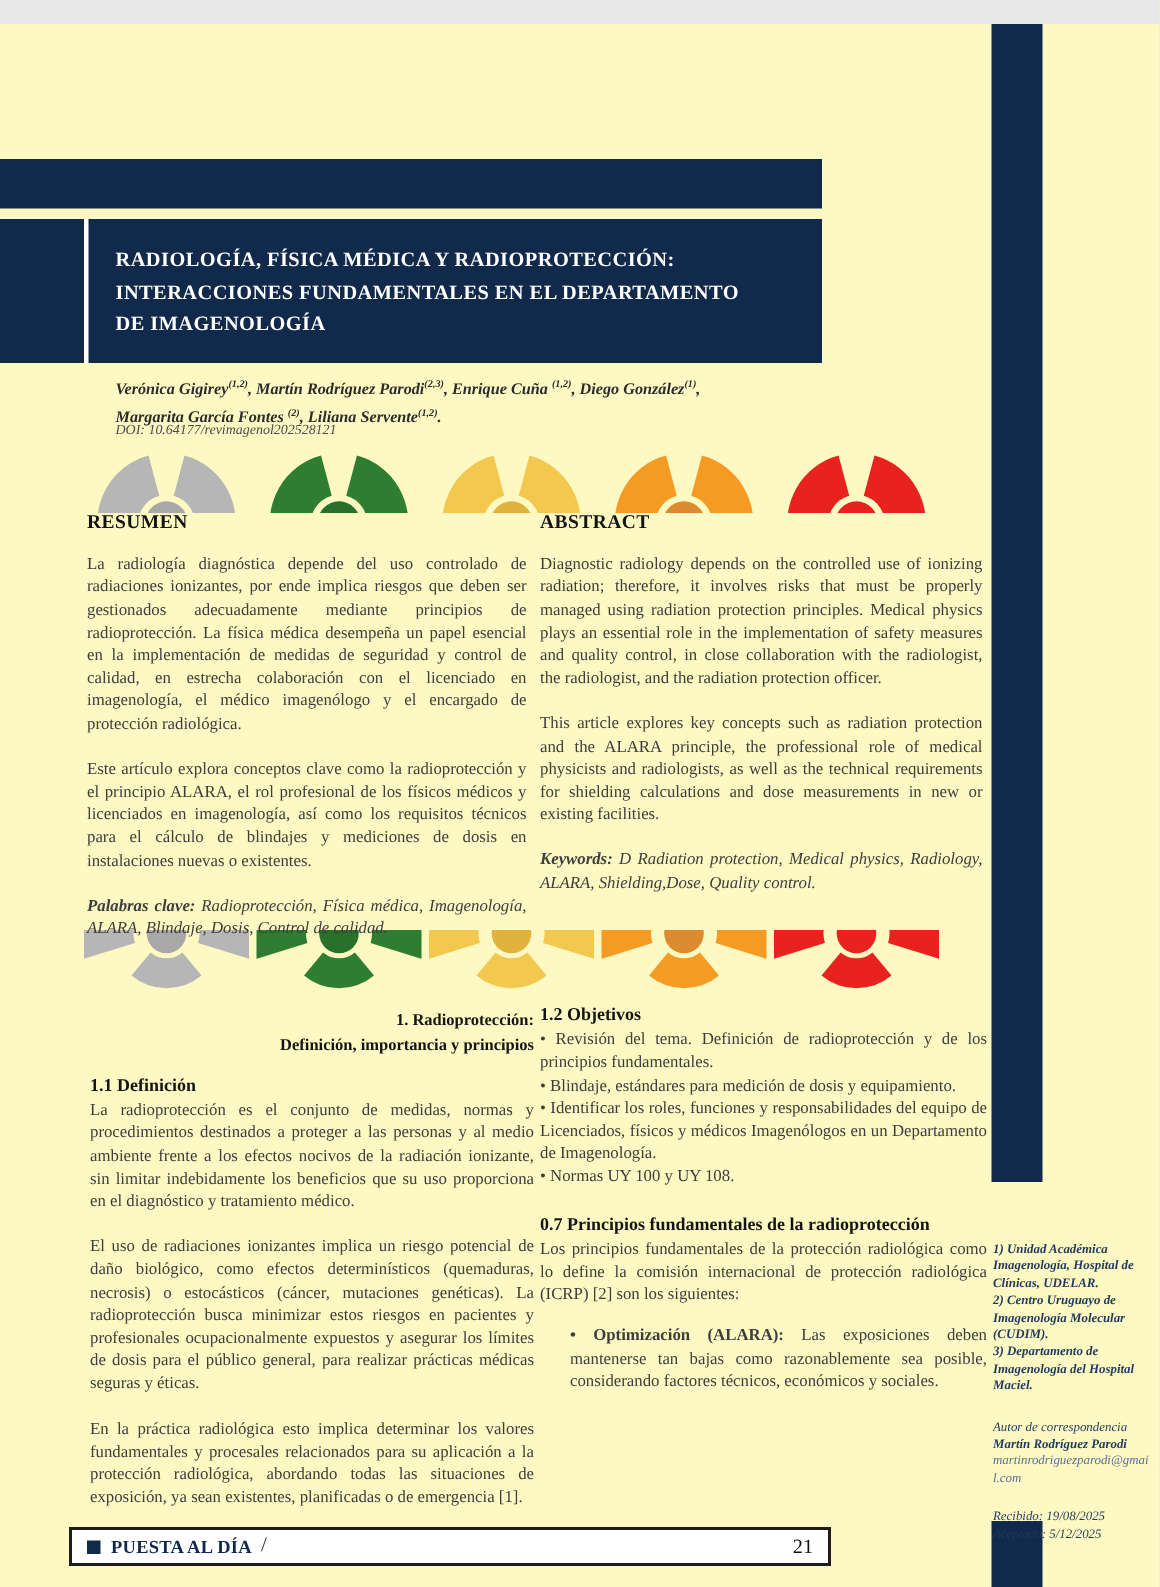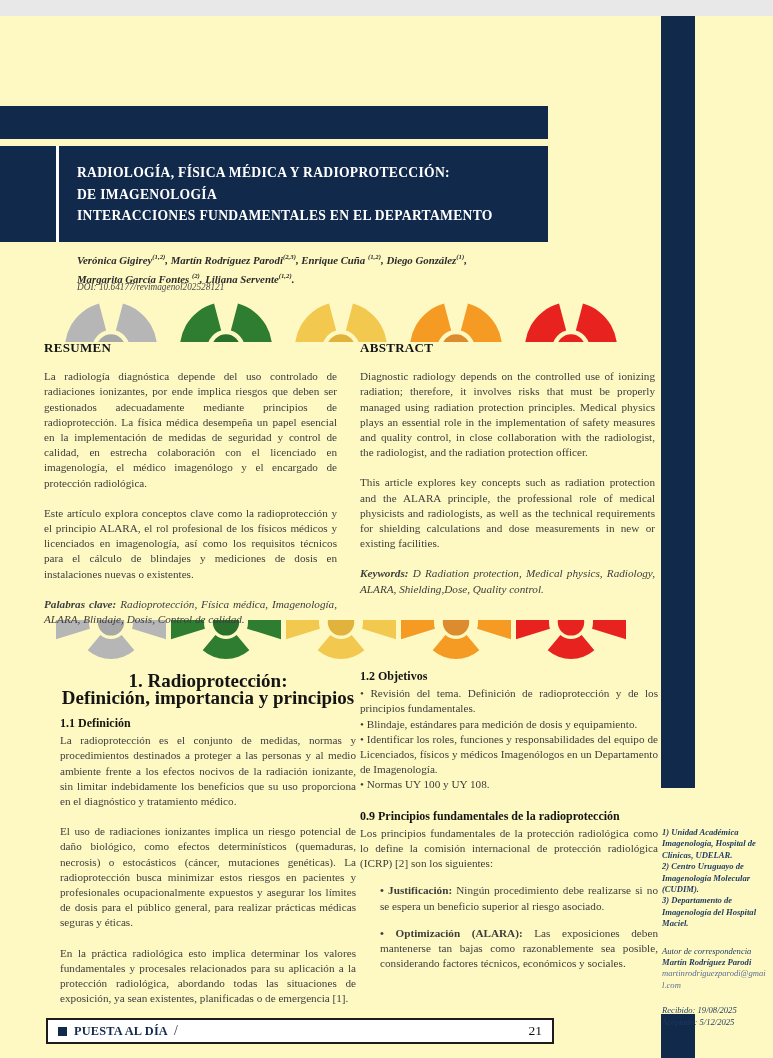--- a/index.html
+++ b/index.html
@@ -20,30 +20,30 @@
   
   .authors{position:absolute;left:77px;top:233px;width:470px;font-size:10.8px;line-height:15px;
     font-weight:bold;font-style:italic;color:#2b2b2b;}
   .authors sup{font-size:6.8px;}
   .doi{position:absolute;left:77px;top:266px;font-size:9.3px;font-style:italic;color:#4a4a4a;}
   
   .band{position:absolute;left:56px;width:580px;height:40px;display:flex;gap:5px;overflow:hidden;}
   .band svg{display:block;flex:0 0 auto;}
   
   .col{position:absolute;text-align:justify;font-size:11.2px;line-height:15.2px;color:#3d3d3d;}
-  .col-resumen{left:44px;top:324px;width:293px;}
+  .col-resumen{left:58px;top:324px;width:293px;}
   .col-abstract{left:360px;top:324px;width:295px;}
   .col-heading{font-size:13px;font-weight:bold;color:#141414;letter-spacing:0.3px;margin:0 0 14px 0;text-align:left;}
   .para{margin:0 0 15px 0;}
   .kw{font-style:italic;}
   
   .bodycol{position:absolute;text-align:justify;font-size:11.2px;line-height:15.2px;color:#3d3d3d;}
   .body-left{left:60px;top:656px;width:296px;}
   .body-right{left:360px;top:653px;width:298px;}
-  .sec-title{font-size:19px;font-weight:bold;color:#141414;line-height:17px;margin:0 0 10px 0;text-align:center;}
+  .sec-title{font-size:11px;font-weight:bold;color:#141414;line-height:17px;margin:0 0 10px 0;text-align:right;}
   .sub-heading{font-size:12px;font-weight:bold;color:#141414;margin:0 0 2px 0;text-align:left;}
   .sub-heading.spaced{margin-top:16px;}
   .bullet{margin:0;}
   .bullets-gap{margin-bottom:16px;}
   .indent-bullet{margin:12px 0 0 20px;}
   
   .sidebar{position:absolute;left:662px;top:811px;width:106px;font-size:8.6px;line-height:11.4px;
     font-style:italic;color:#1d3a5f;}
   .affil{font-weight:bold;margin:0;}
   .corr{margin-top:16px;}
@@ -66,22 +66,22 @@
 
   <div class="right-bar"></div>
   <div class="bottom-block"></div>
 
   <div class="top-strip"></div>
 
   <div class="banner">
     <div class="banner-divider"></div>
     <div class="banner-title">
         <div class="title-line">RADIOLOGÍA, FÍSICA MÉDICA Y RADIOPROTECCIÓN:</div>
+        <div class="title-line">INTERACCIONES FUNDAMENTALES EN EL DEPARTAMENTO</div>
         <div class="title-line">DE IMAGENOLOGÍA</div>
-        <div class="title-line">INTERACCIONES FUNDAMENTALES EN EL DEPARTAMENTO</div>
       </div>
   </div>
 
   <div class="authors">Verónica Gigirey<sup>(1,2)</sup>, Martín Rodríguez Parodi<sup>(2,3)</sup>, Enrique Cuña <sup>(1,2)</sup>, Diego González<sup>(1)</sup>,<br>Margarita García Fontes <sup>(2)</sup>, Liliana Servente<sup>(1,2)</sup>.</div>
   <div class="doi">DOI: 10.64177/revimagenol202528121</div>
 
   <div class="band" style="top:286px">
       <svg viewBox="0 0 100 36" width="110" height="40" preserveAspectRatio="none">
         <path d="M90.57 52.87 A42 42 0 0 0 60.87 1.43 L54.40 25.58 A17 17 0 0 1 66.42 46.40 Z" fill="#b6b6b6"></path>
         <path d="M39.13 1.43 A42 42 0 0 0 9.43 52.87 L33.58 46.40 A17 17 0 0 1 45.60 25.58 Z" fill="#b6b6b6"></path>
@@ -173,24 +173,23 @@
   </div>
 
   <div class="bodycol body-right">
     <div class="sub-heading">1.2 Objetivos</div>
     <div class="bullets-gap">
         <div class="bullet">• Revisión del tema. Definición  de radioprotección y de los principios fundamentales.</div>
         <div class="bullet">• Blindaje, estándares para medición de dosis y equipamiento.</div>
         <div class="bullet">• Identificar los roles,   funciones y responsabilidades del equipo de Licenciados, físicos y médicos Imagenólogos en un Departamento de Imagenología.</div>
         <div class="bullet">• Normas UY 100 y UY 108.</div>
       </div>
-    <div class="sub-heading spaced">0.9 Principios fundamentales de la radioprotección</div>
+    <div class="sub-heading spaced">0.7 Principios fundamentales de la radioprotección</div>
     <div class="bullet">Los principios fundamentales de la protección radiológica como lo define la comisión  internacional de protección radiológica (ICRP) [2] son los siguientes:</div>
     <div>
-        <div class="indent-bullet"><b>• Justificación:</b> Ningún procedimiento debe realizarse si no se espera un beneficio  superior al riesgo asociado.</div>
         <div class="indent-bullet"><b>• Optimización (ALARA):</b> Las exposiciones deben mantenerse tan bajas como  razonablemente sea posible, considerando factores técnicos, económicos y sociales.</div>
       </div>
   </div>
 
   <div class="sidebar">
     <div>
         <div class="affil">1) Unidad Académica Imagenología, Hospital de Clínicas, UDELAR.</div>
         <div class="affil">2) Centro Uruguayo de Imagenología Molecular (CUDIM).</div>
         <div class="affil">3) Departamento de Imagenología del Hospital Maciel.</div>
       </div>

